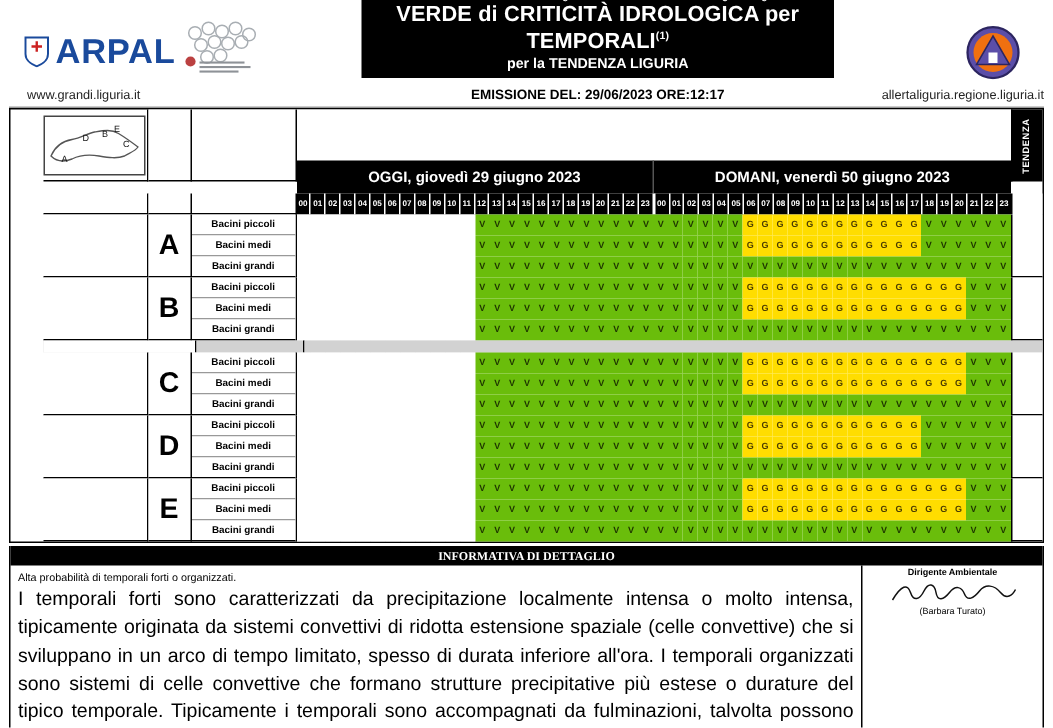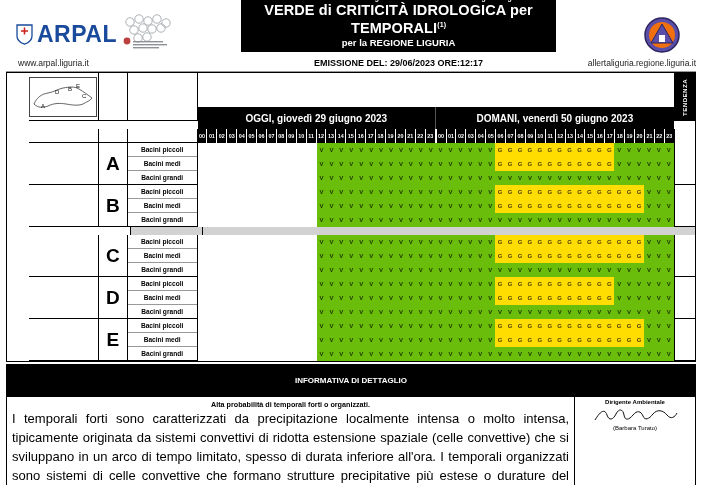--- a/index.html
+++ b/index.html
@@ -83,24 +83,24 @@
   .cell.g{background:#ffdd00;color:#4a3c00;}
   .cell.w{background:#ffffff;color:#fff;}
   .sepstrip{height:8px;background:#d2d2d2;display:flex;}
   .sep-left{width:102px;background:#fff;border-right:1px solid #000;box-sizing:border-box;}
   .sep-bac{width:72px;background:#d2d2d2;border-right:1px solid #000;box-sizing:border-box;}
   .sep-rest{flex:1;background:#d2d2d2;}
   .tendcol{background:#fff;}
 
   
   .info-wrap{width:690px;border:1px solid #000;border-top:0;box-sizing:border-box;margin-top:2px;}
-  .info-title{background:#000;color:#fff;text-align:center;font-size:8px;font-weight:bold;padding:12px 0;}
+  .info-title{background:#000;color:#fff;text-align:center;font-size:8px;font-weight:bold;padding:2px 0;font-family:Liberation Serif, serif;}
   .info-body{display:flex;}
   .info-text{flex:1;padding:3px 5px 4px 5px;box-sizing:border-box;border-right:1px solid #000;}
-  .info-lead{font-size:7.2px;font-weight:bold;margin:0 0 1px 0;text-align:center;}
+  .info-lead{font-size:7.2px;font-weight:normal;margin:0 0 1px 0;}
   .info-par{font-size:13px;line-height:1.45;text-align:justify;margin:0;}
   .firma{width:120px;padding:2px 3px;box-sizing:border-box;text-align:center;}
   .firma-t{font-size:6px;font-weight:bold;}
   .firma-sig{height:20px;display:flex;align-items:center;justify-content:center;}
   .firma-n{font-size:6px;}
 
   
   .legends{display:flex;width:690px;margin-top:2px;gap:2px;}
   .lv{width:432px;border:1px solid #000;box-sizing:border-box;}
   .lt{width:256px;border:1px solid #000;box-sizing:border-box;}
@@ -128,21 +128,21 @@
     <div class="hdr-left">
       <div class="arpal-row">
         <span class="arpal-shield">
           <svg width="17" height="21" viewBox="0 0 17 21">
             <path d="M1 1 H16 V12 C16 17 10.5 19.5 8.5 20.2 C6.5 19.5 1 17 1 12 Z" fill="#fff" stroke="#1a4a9c" stroke-width="1.3"></path>
             <path d="M8.5 3.5 V10.5 M5 7 H12" stroke="#c22" stroke-width="1.6"></path>
           </svg>
         </span>
         <span class="arpal-word">ARPAL</span>
       </div>
-      <div class="site-left">www.arpal.liguria.it</div>
+      <div class="site-left">www.grandi.liguria.it</div>
     </div>
 
     <span class="mini-logo">
       <svg width="62" height="40" viewBox="0 0 62 40">
         <g fill="none" stroke="#9aa0a6" stroke-width="1">
           <circle cx="12" cy="8" r="4.2"></circle>
             <circle cx="21" cy="5" r="4.2"></circle>
             <circle cx="30" cy="7" r="4.2"></circle>
           <circle cx="39" cy="5" r="4.2"></circle>
             <circle cx="48" cy="9" r="4.2"></circle>
@@ -159,21 +159,21 @@
           <rect x="15" y="30" width="34" height="1.4"></rect>
           <rect x="15" y="33" width="26" height="1.4"></rect>
         </g>
       </svg>
     </span>
 
     <div class="hdr-center">
       <div class="black-banner">
         <div class="bb-l1">Centro Funzionale Meteo-Idrologico di Protezione Civile della Regione Liguria</div>
         <div class="bb-l2"><span>VERDE di CRITICITÀ IDROLOGICA per TEMPORALI</span><sup>(1)</sup></div>
-        <div class="bb-l3">per la REGIONE LIGURIA</div>
+        <div class="bb-l3">per la TENDENZA LIGURIA</div>
       </div>
       <div class="emissione">EMISSIONE DEL: 29/06/2023 ORE:12:17</div>
     </div>
 
     <div class="hdr-right">
       <span class="pc-logo">
         <svg width="36" height="36" viewBox="0 0 36 36">
           <circle cx="18" cy="18" r="17" fill="#5b4ea8" stroke="#2c2560" stroke-width="1.5"></circle>
           <circle cx="18" cy="18" r="13" fill="#f07010"></circle>
           <path d="M18 7 L29 26 H7 Z" fill="#5b4ea8" stroke="#2c2560" stroke-width="1"></path>

